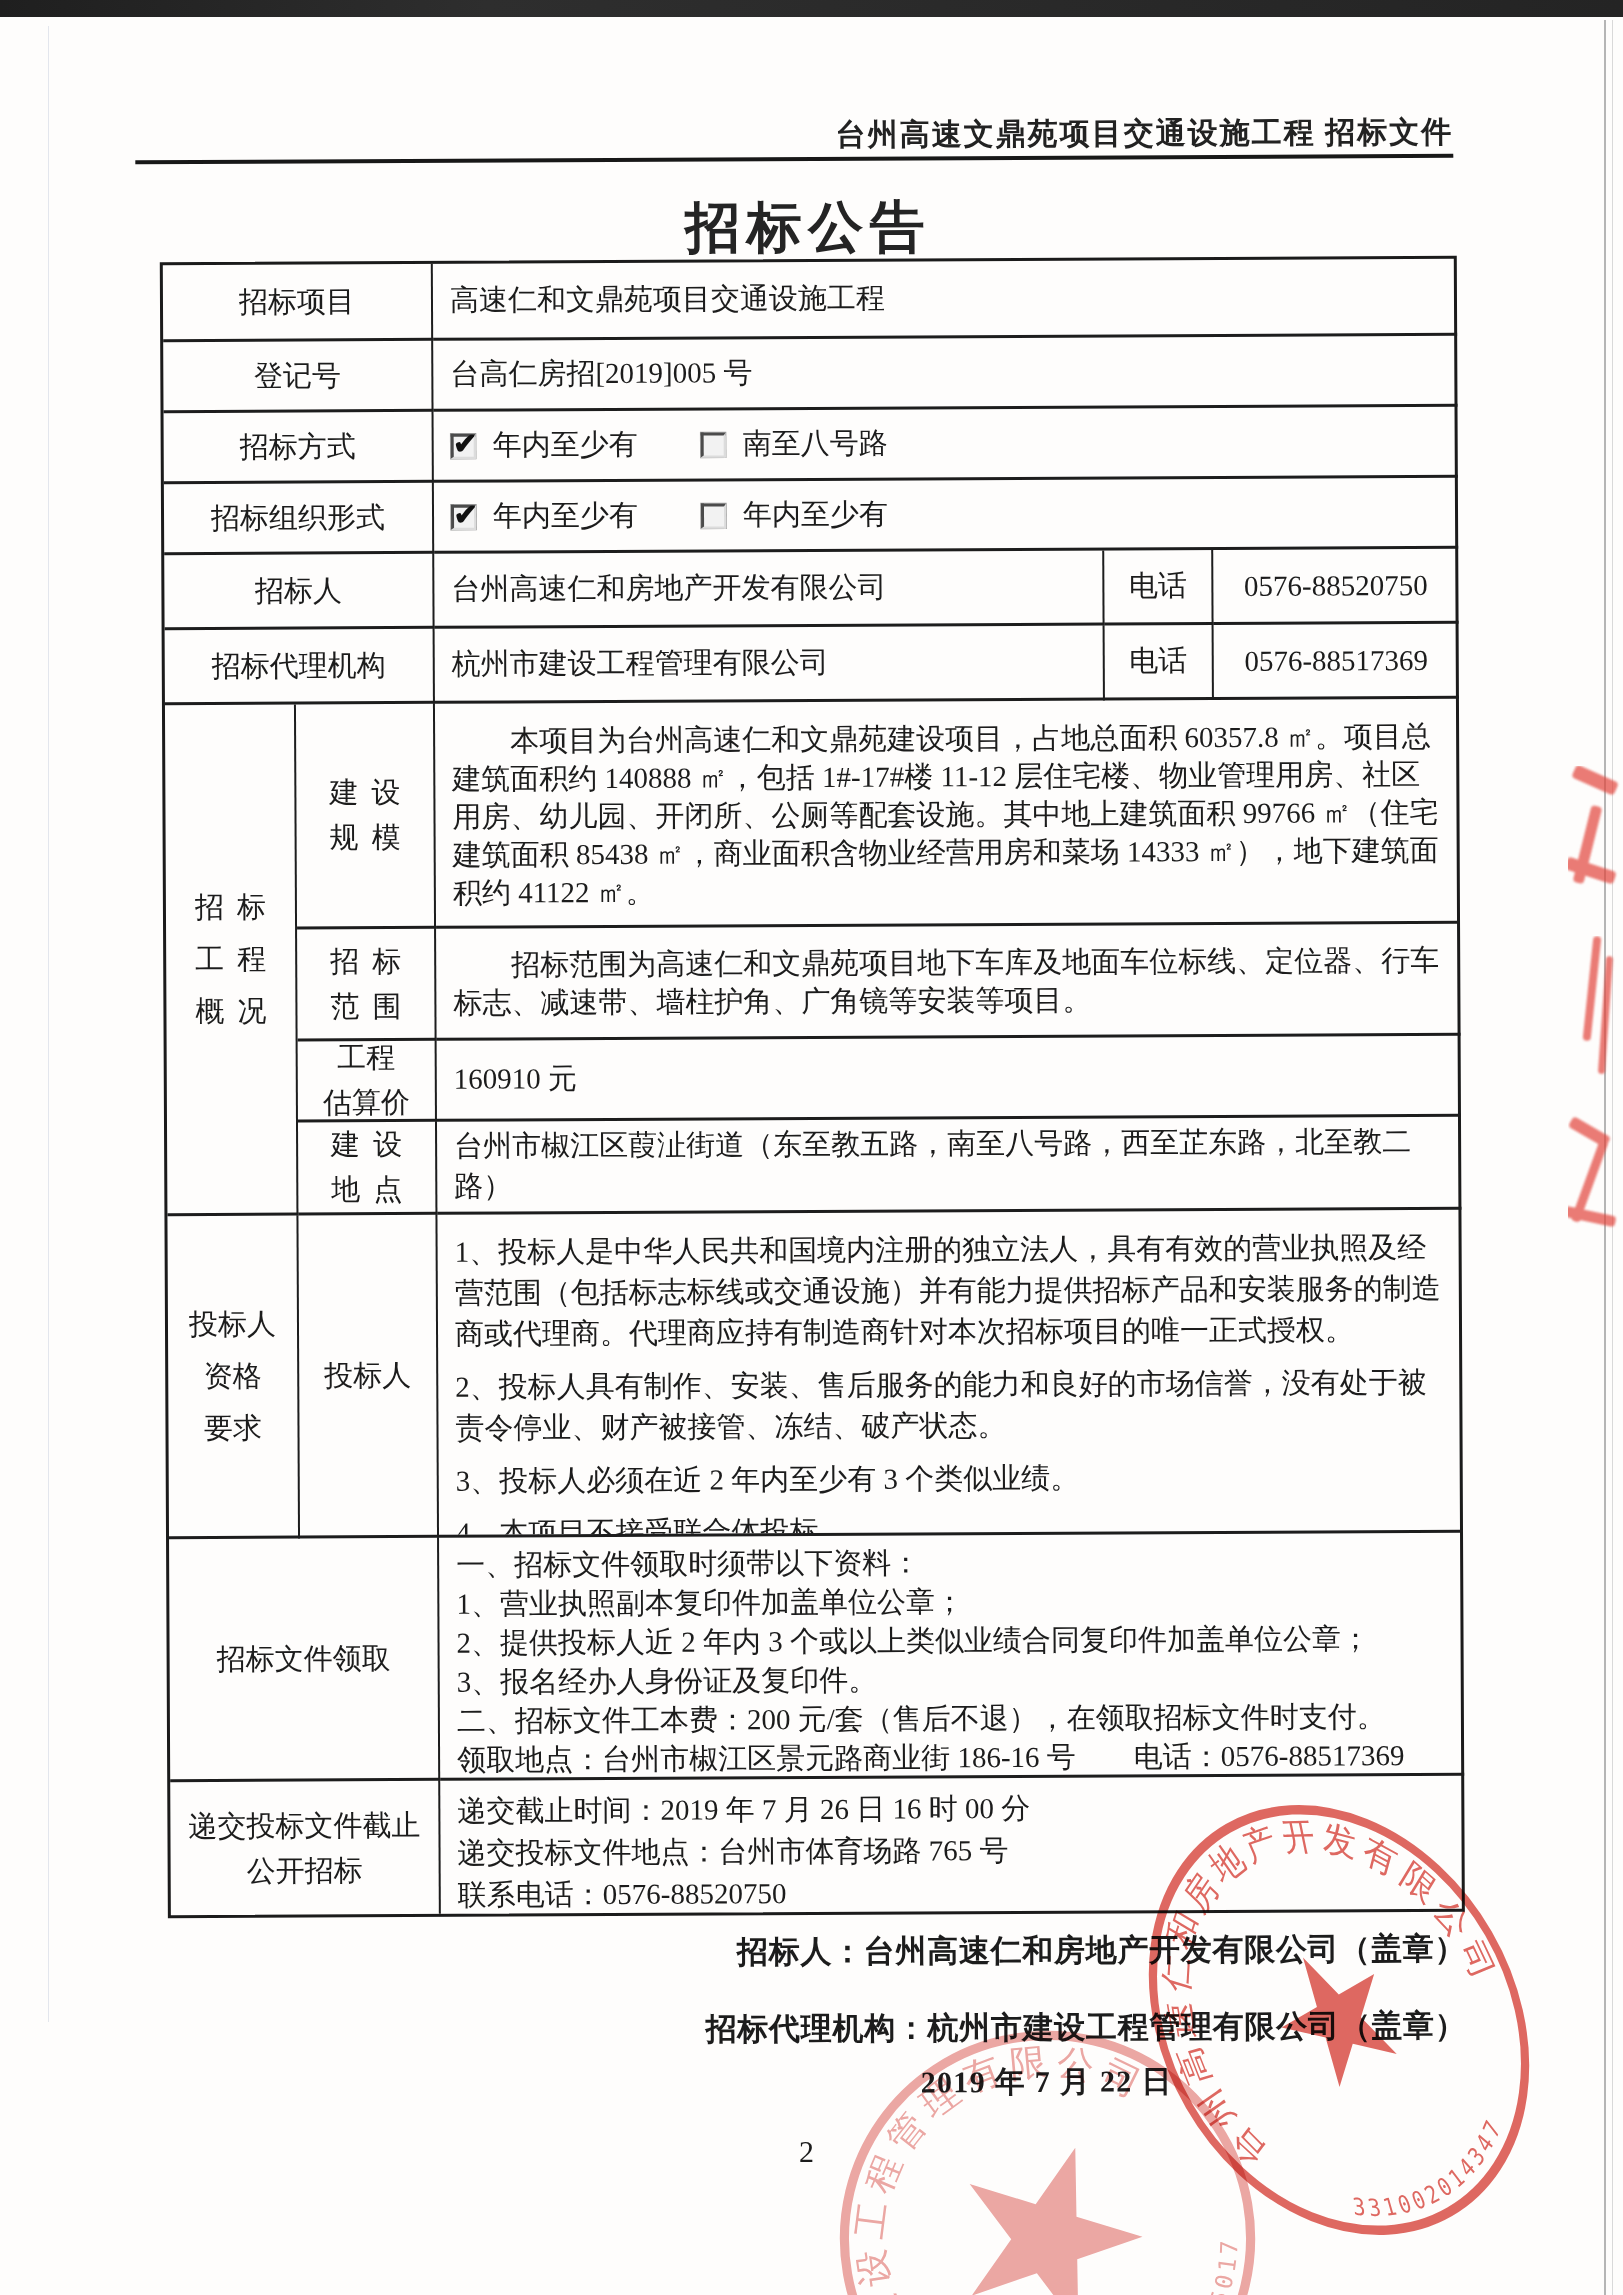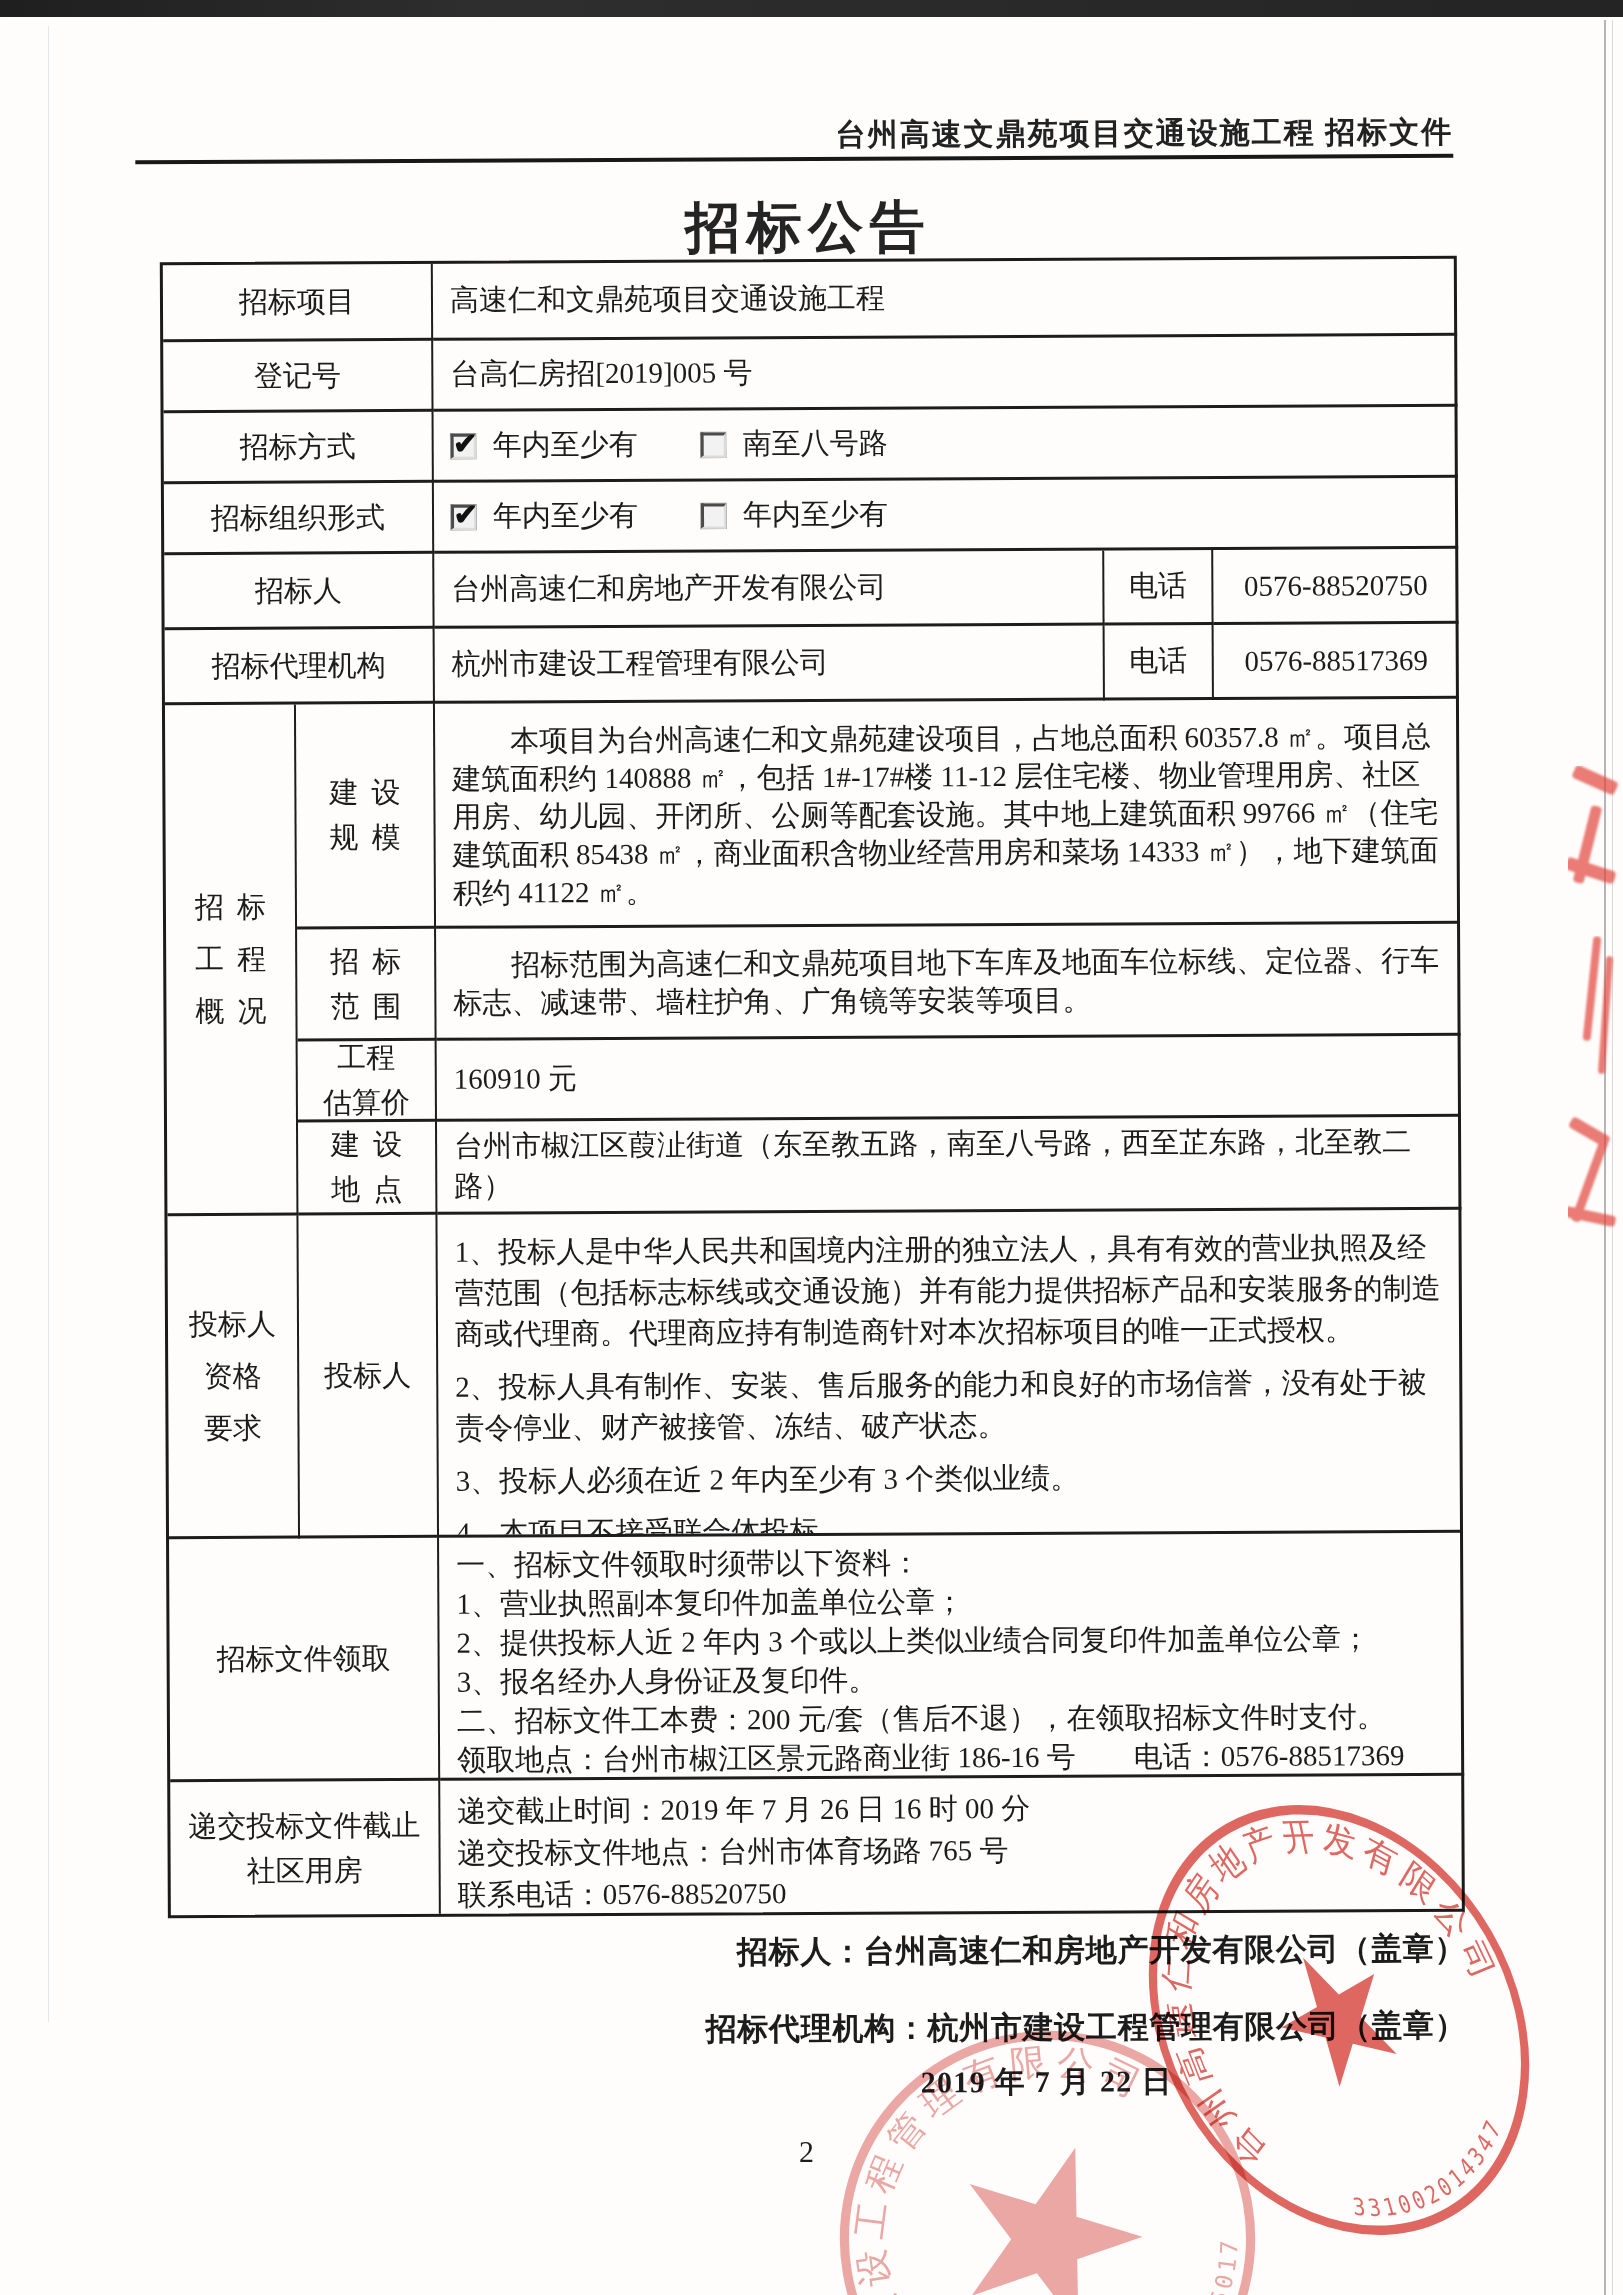--- a/index.html
+++ b/index.html
@@ -182,21 +182,21 @@
         <p>一、招标文件领取时须带以下资料：</p>
         <p>1、营业执照副本复印件加盖单位公章；</p>
         <p>2、提供投标人近 2 年内 3 个或以上类似业绩合同复印件加盖单位公章；</p>
         <p>3、报名经办人身份证及复印件。</p>
         <p>二、招标文件工本费：200 元/套（售后不退），在领取招标文件时支付。</p>
         <p>领取地点：台州市椒江区景元路商业街 186-16 号　　电话：0576-88517369</p>
       </div>
 
       <div class="cell lab eb" style="grid-area:13/1/14/3">
         <span>递交投标文件截止</span>
-        <span>社区用房</span>
+        <span>公开招标</span>
       </div>
       <div class="cell submit-cell er eb" style="grid-area:13/3/14/6">
         <p>递交截止时间：2019 年 7 月 26 日 16 时 00 分</p>
         <p>递交投标文件地点：台州市体育场路 765 号</p>
         <p>联系电话：0576-88520750</p>
       </div>
     </div>
 
     <div class="sig sig-1">招标人：台州高速仁和房地产开发有限公司（盖章）</div>
     <div class="sig sig-2">招标代理机构：杭州市建设工程管理有限公司（盖章）</div>

